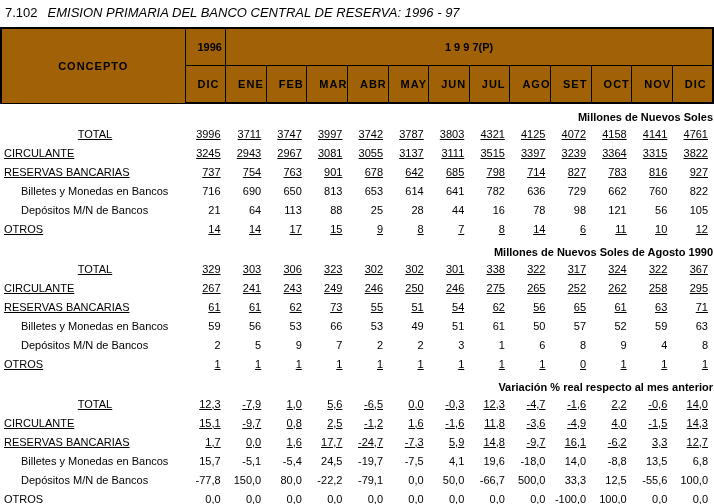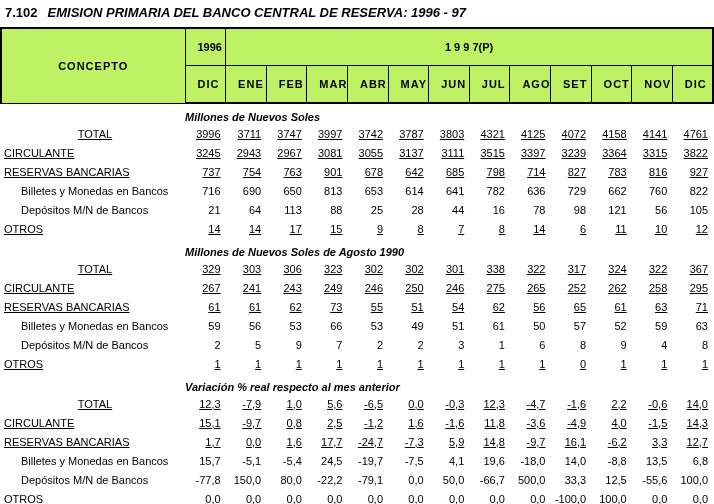--- a/index.html
+++ b/index.html
@@ -1,34 +1,34 @@
 <!DOCTYPE html>
 <html><head>
 <meta charset="utf-8">
 <style>
   html,body{margin:0;padding:0;background:#ffffff;}
   body{width:714px;height:504px;overflow:hidden;font-family:"Liberation Sans",sans-serif;color:#000;}
   .page{position:relative;width:714px;height:504px;}
-  .doc-title{padding:5px 0 0 5px;font-size:13px;font-weight:bold;white-space:nowrap;}
+  .doc-title{padding:5px 0 0 5px;font-size:13px;font-weight:normal;white-space:nowrap;}
   .doc-title .tnum{font-style:normal;margin-right:10px;}
   .doc-title .ttext{font-style:italic;}
   table.main{border-collapse:collapse;table-layout:fixed;width:714px;margin-top:7px;}
   col.c-label{width:184px;}
-  thead th{background:#bef264;border:1px solid #000;font-size:11px;font-weight:bold;padding:12px;}
+  thead th{background:#a16207;border:1px solid #000;font-size:11px;font-weight:bold;padding:12px;}
   thead tr{height:20px;}
   thead tr.hr1 th{border-top:2px solid #000;}
   thead tr.hr2 th{border-bottom:2px solid #000;}
   thead th.edge-l{border-left:2px solid #000;}
   thead th.edge-r{border-right:2px solid #000;}
   thead th.concepto{letter-spacing:1px;}
   thead th.mcell{letter-spacing:1px;}
   tbody td{font-size:11px;padding:0;vertical-align:middle;}
   tr.section-row{height:21px;}
   tr.section-row td{vertical-align:bottom;padding-bottom:1px;}
-  .section-title{font-style:italic;font-weight:bold;text-align:left;font-size:11px;}
+  .section-title{font-weight:bold;text-align:right;font-size:11px;}
   tr.data-row{height:19px;}
   td.lbl{text-align:left;padding-left:3px;white-space:nowrap;}
   td.lbl.total{text-align:center;padding-left:4px;}
   td.lbl.sub{padding-left:20px;}
   td.val{text-align:right;padding-right:5px;white-space:nowrap;}
   .u{text-decoration:underline;}
   .footer-rule{border-top:2px solid #000;margin-top:3px;width:714px;}
   .footer{font-size:11px;padding:6px 0 0 4px;letter-spacing:0.5px;}
 </style>
 </head>

